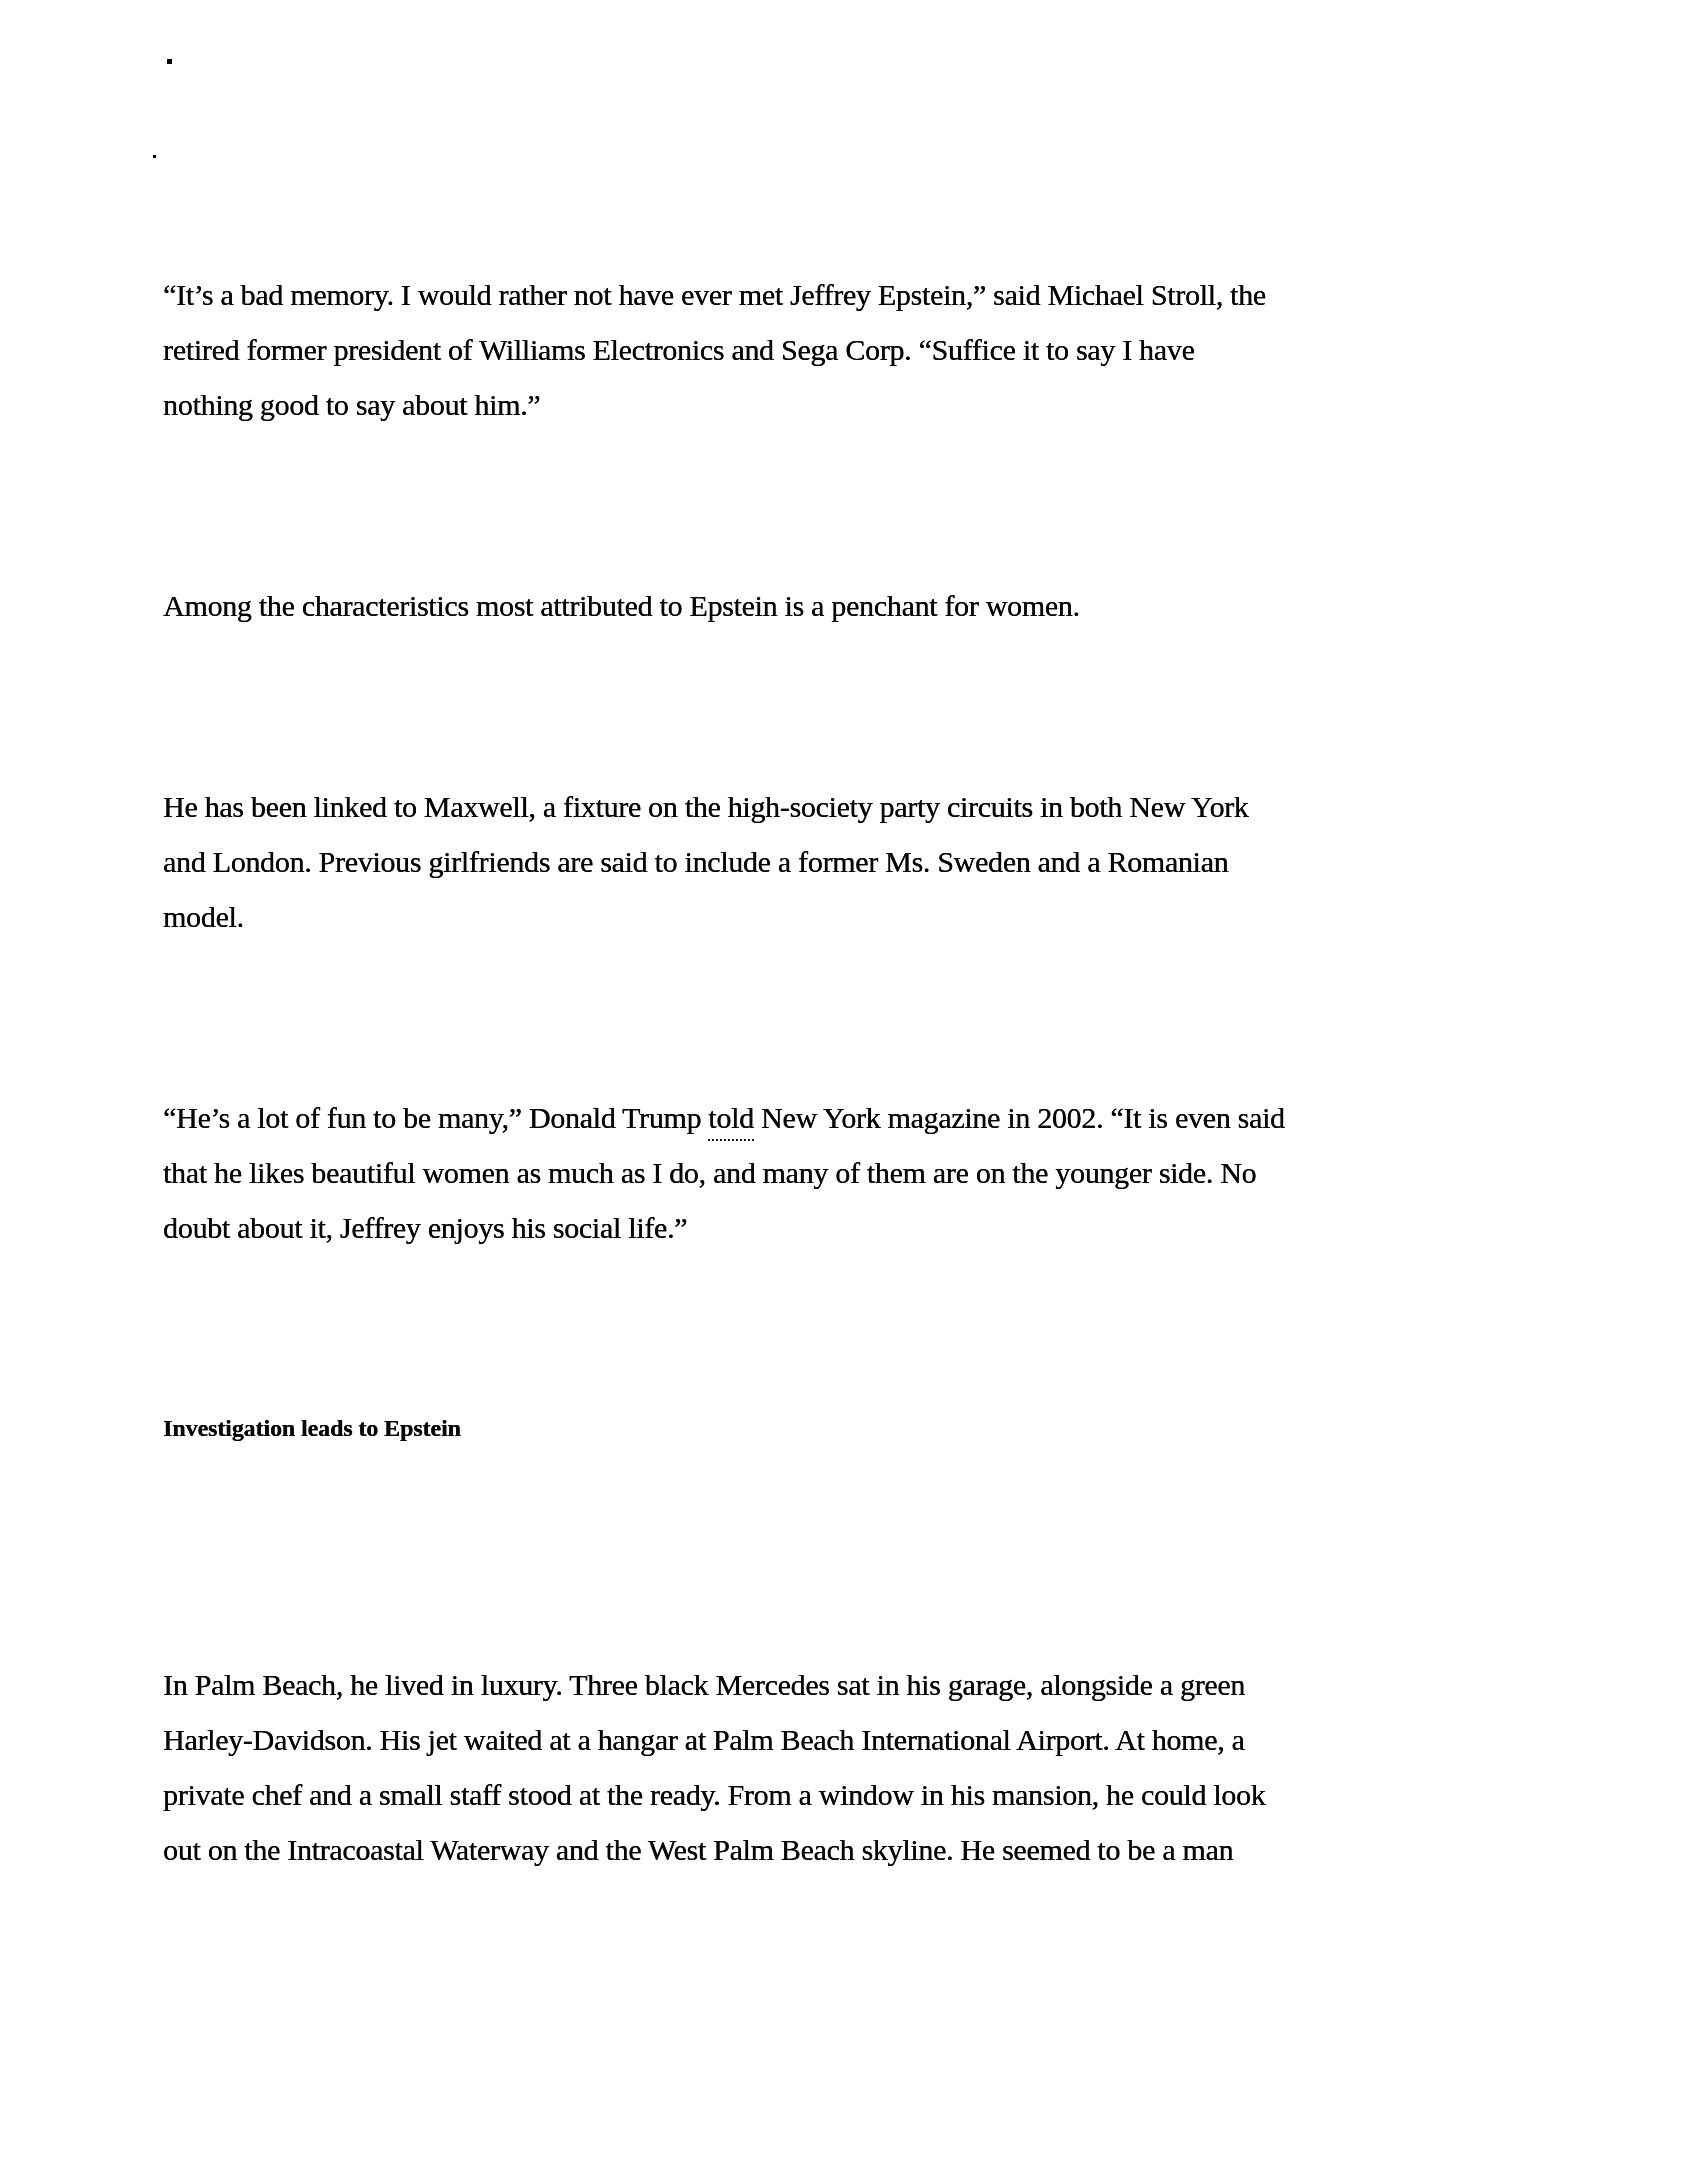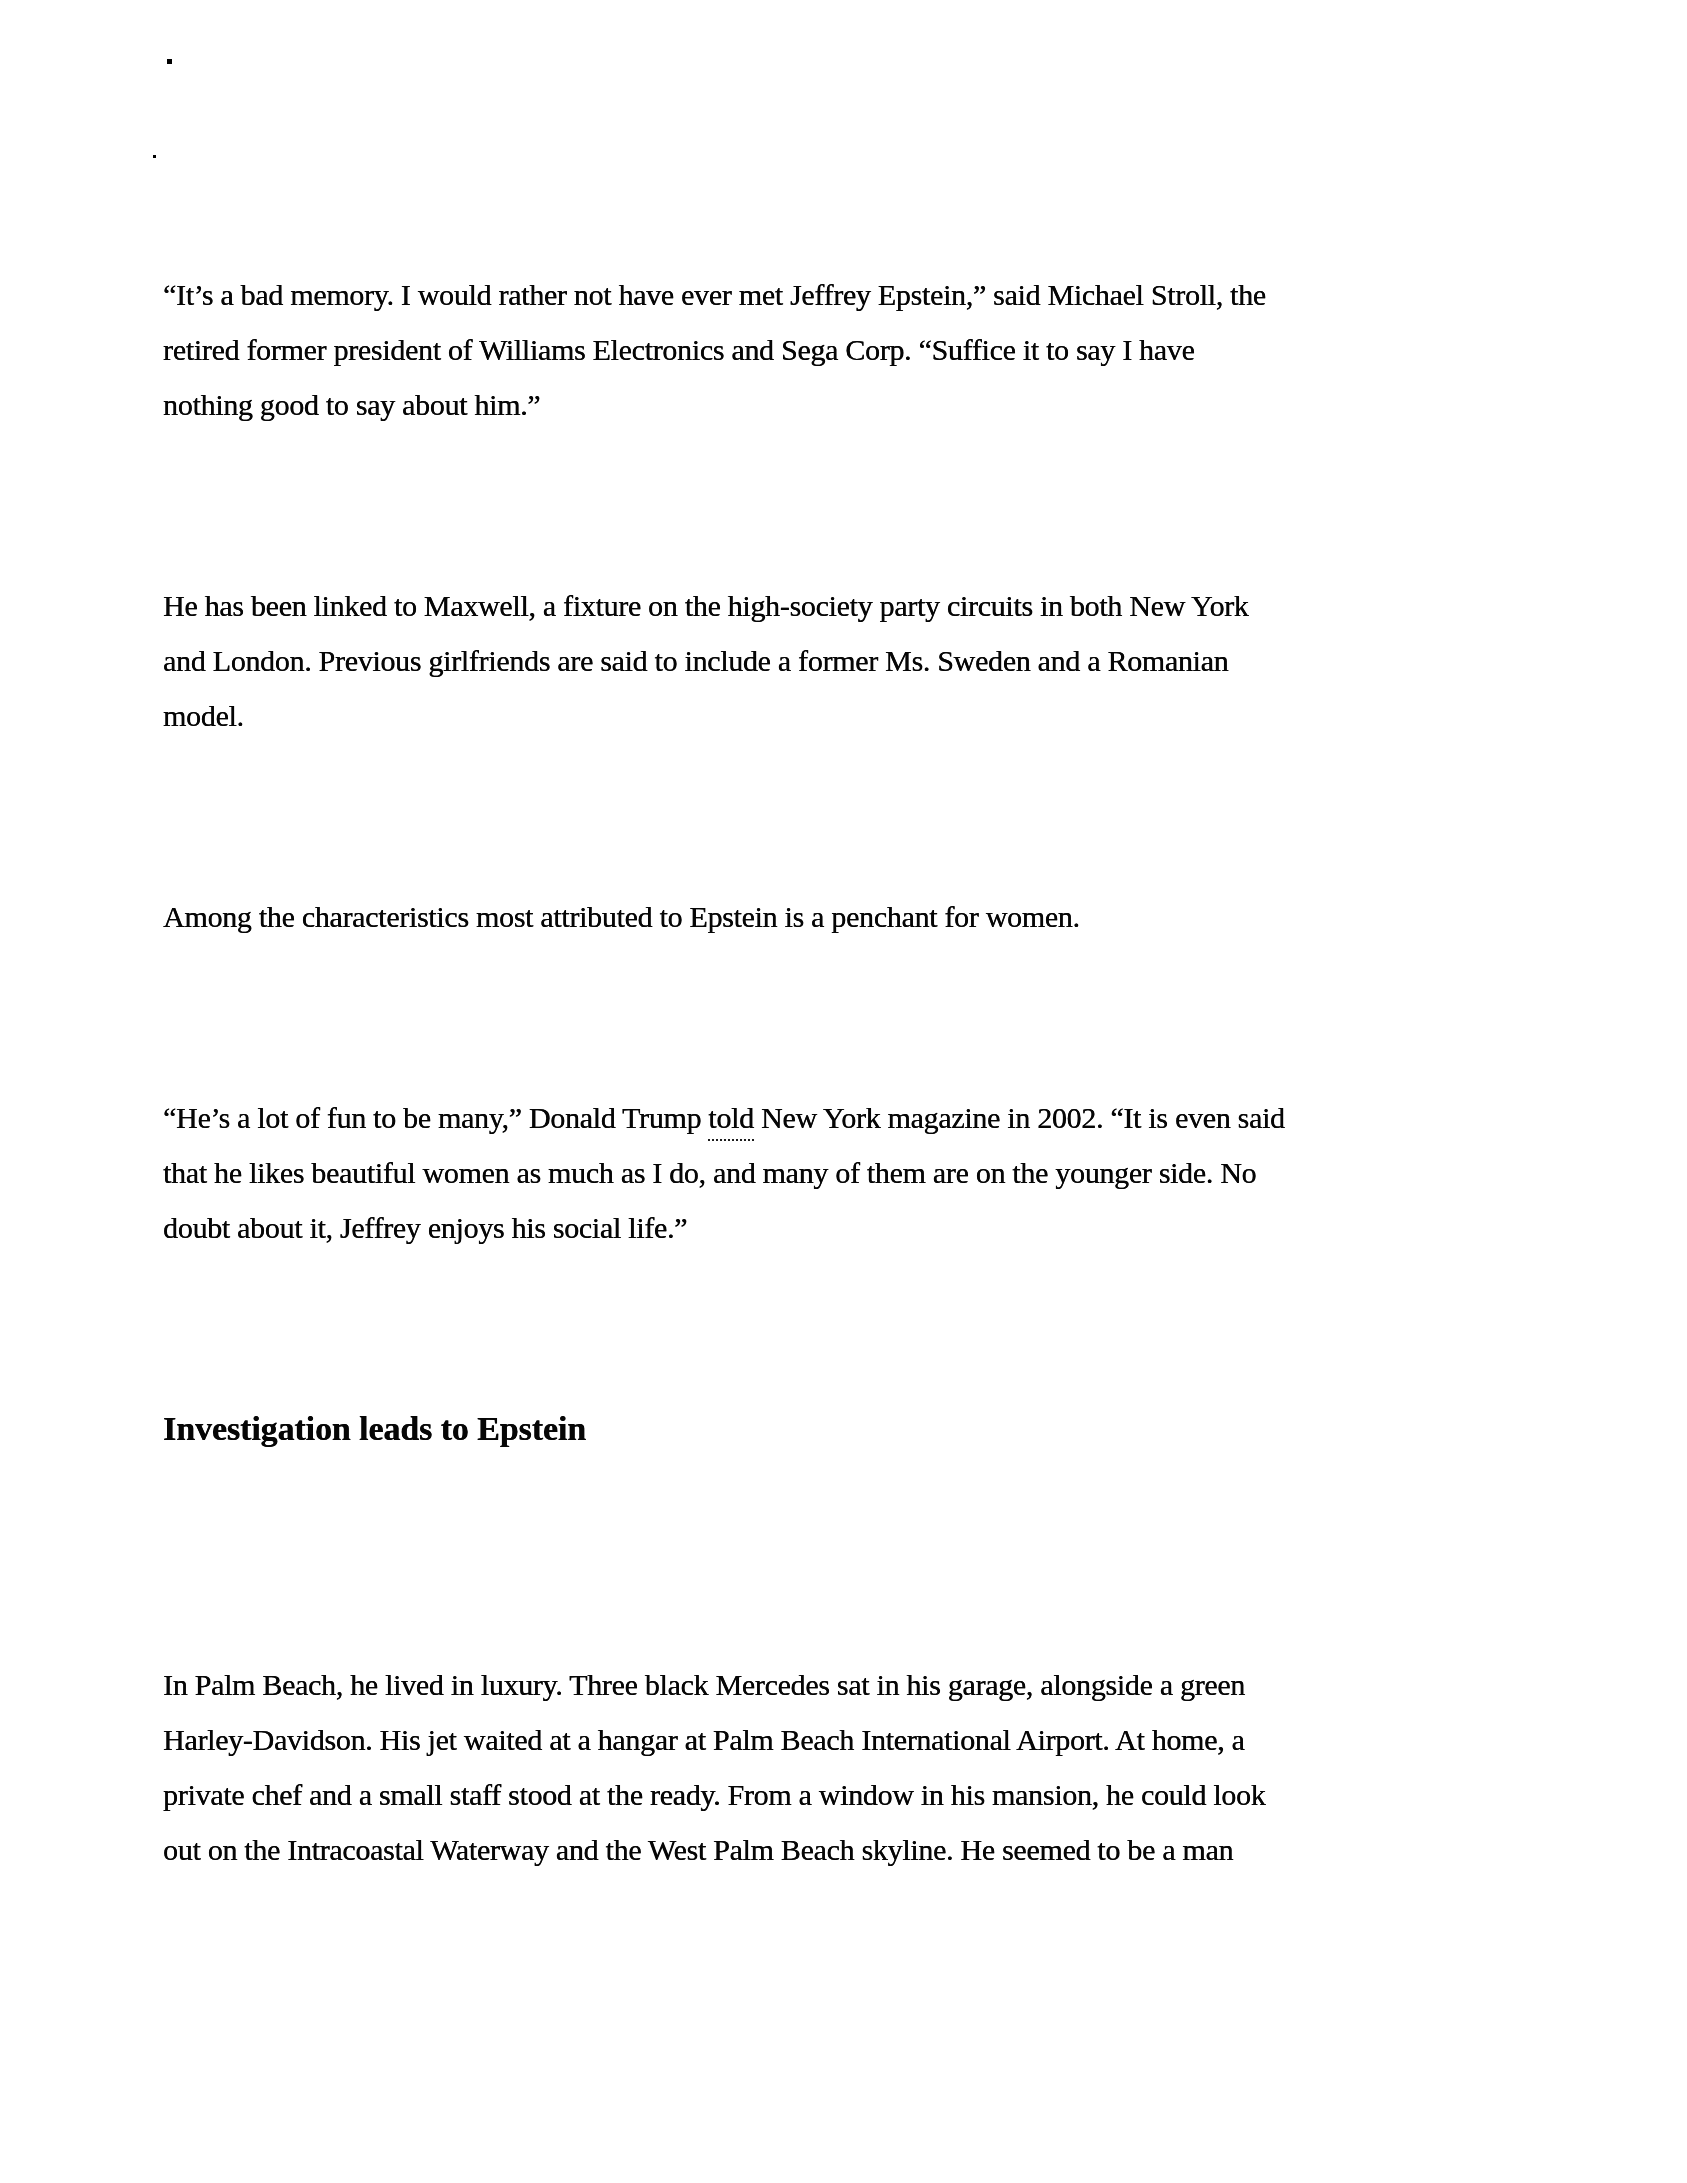--- a/index.html
+++ b/index.html
@@ -35,21 +35,21 @@
     white-space: pre-line;
     text-shadow: 0.3px 0 0 currentColor;
   }
   .content p {
     margin: 0 0 36px 0;
     padding: 0;
   }
   .content h2 {
     margin: 0 0 36px 0;
     padding: 0;
-    font-size: 34px;
+    font-size: 24px;
     line-height: 55px;
     font-weight: 700;
     letter-spacing: -0.1px;
   }
   a.dotted {
     color: inherit;
     text-decoration: none;
     border-bottom: 2.6px dotted #1d1d1d;
     padding-bottom: 4.6px;
     cursor: pointer;
@@ -62,25 +62,25 @@
 
   <span class="scan-dot d1"></span>
   <span class="scan-dot d2"></span>
 
   <article class="content">
 
     <p>“It’s a bad memory. I would rather not have ever met Jeffrey Epstein,” said Michael Stroll, the
 retired former president of Williams Electronics and Sega Corp. “Suffice it to say I have
 nothing good to say about him.”</p>
 
+    <p>Among the characteristics most attributed to Epstein is a penchant for women.</p>
+
     <p>He has been linked to Maxwell, a fixture on the high-society party circuits in both New York
 and London. Previous girlfriends are said to include a former Ms. Sweden and a Romanian
 model.</p>
-
-    <p>Among the characteristics most attributed to Epstein is a penchant for women.</p>
 
     <p><span>“He’s a lot of fun to be many,” Donald Trump </span><a class="dotted">told</a><span> New York magazine in 2002. “It is even said
 that he likes beautiful women as much as I do, and many of them are on the younger side. No
 doubt about it, Jeffrey enjoys his social life.”</span></p>
 
     <h2>Investigation leads to Epstein</h2>
 
 
     <p>In Palm Beach, he lived in luxury. Three black Mercedes sat in his garage, alongside a green
 Harley-Davidson. His jet waited at a hangar at Palm Beach International Airport. At home, a

